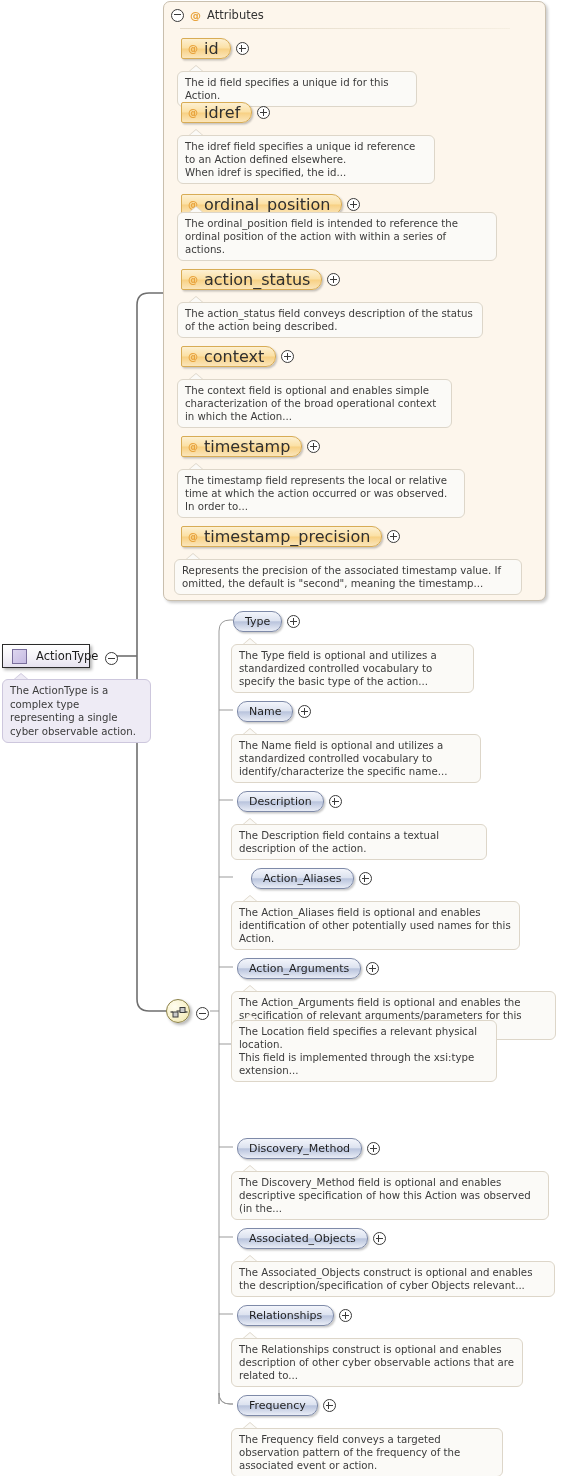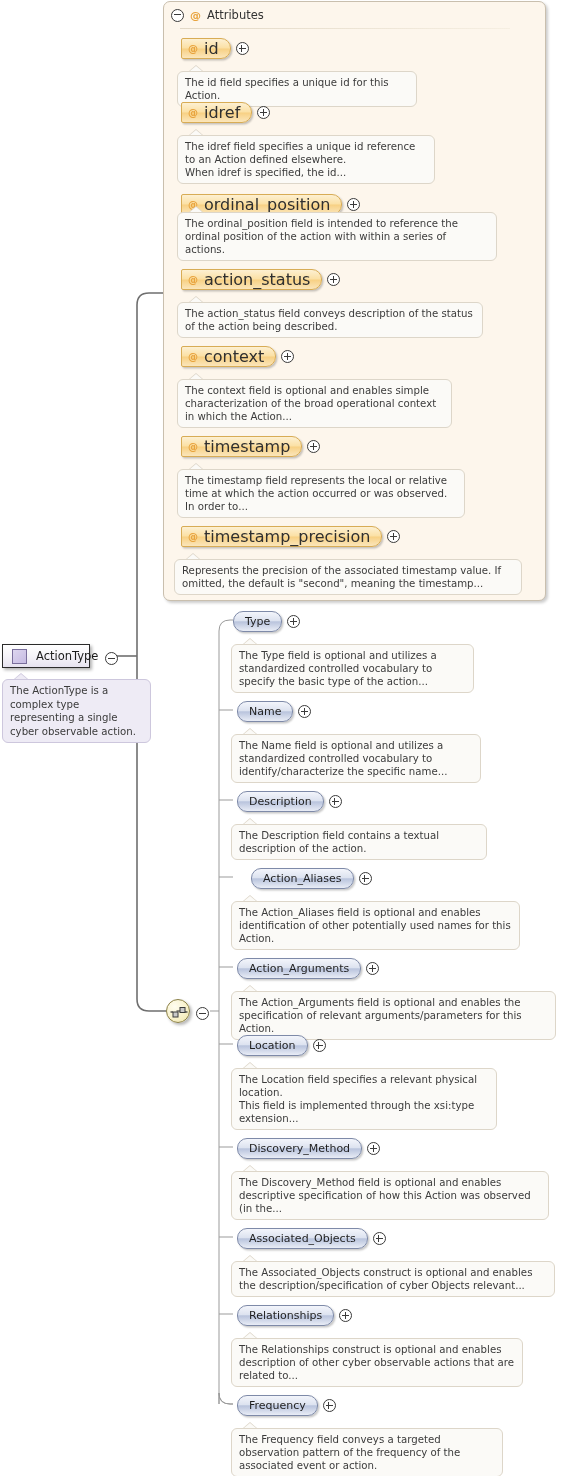--- a/index.html
+++ b/index.html
@@ -342,21 +342,21 @@
       <div class="tip"></div>
     <div class="anno">The Action_Arguments field is optional and enables the specification of relevant arguments/parameters for this Action.</div>
   </div>
 
   <div class="abs node-row" style="left:237px;top:1035px;">
     <span class="el-node">
       <span class="nm">Location</span>
     </span>
     <span class="toggle plus"></span>
   </div>
-  <div class="abs anno-wrap" style="left:231px;top:1068px;width:266px;">
+  <div class="abs anno-wrap" style="left:231px;top:1020px;width:266px;">
     <div class="tip-b"></div>
       <div class="tip"></div>
     <div class="anno" style="white-space:pre-line;">The Location field specifies a relevant physical location.
 This field is implemented through the xsi:type extension...</div>
   </div>
 
   <div class="abs node-row" style="left:237px;top:1138px;">
     <span class="el-node">
       <span class="nm">Discovery_Method</span>
     </span>

